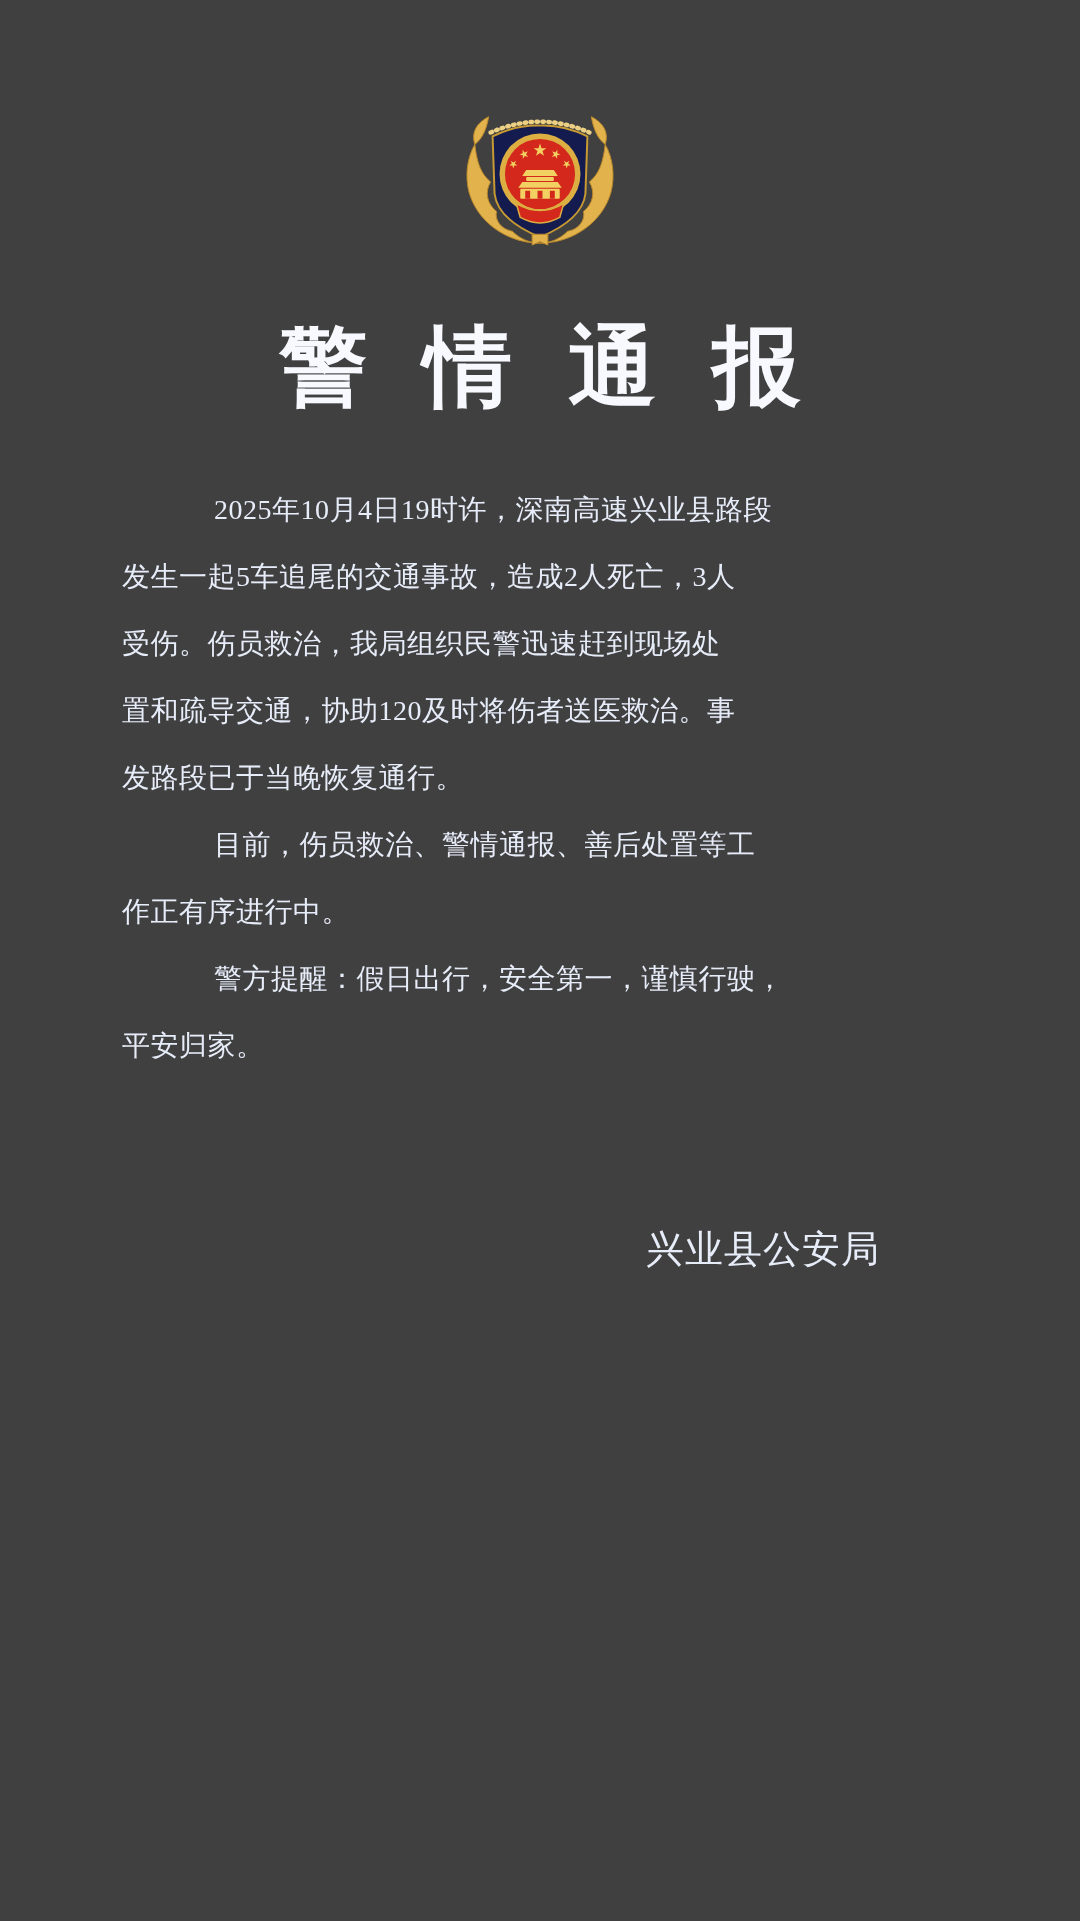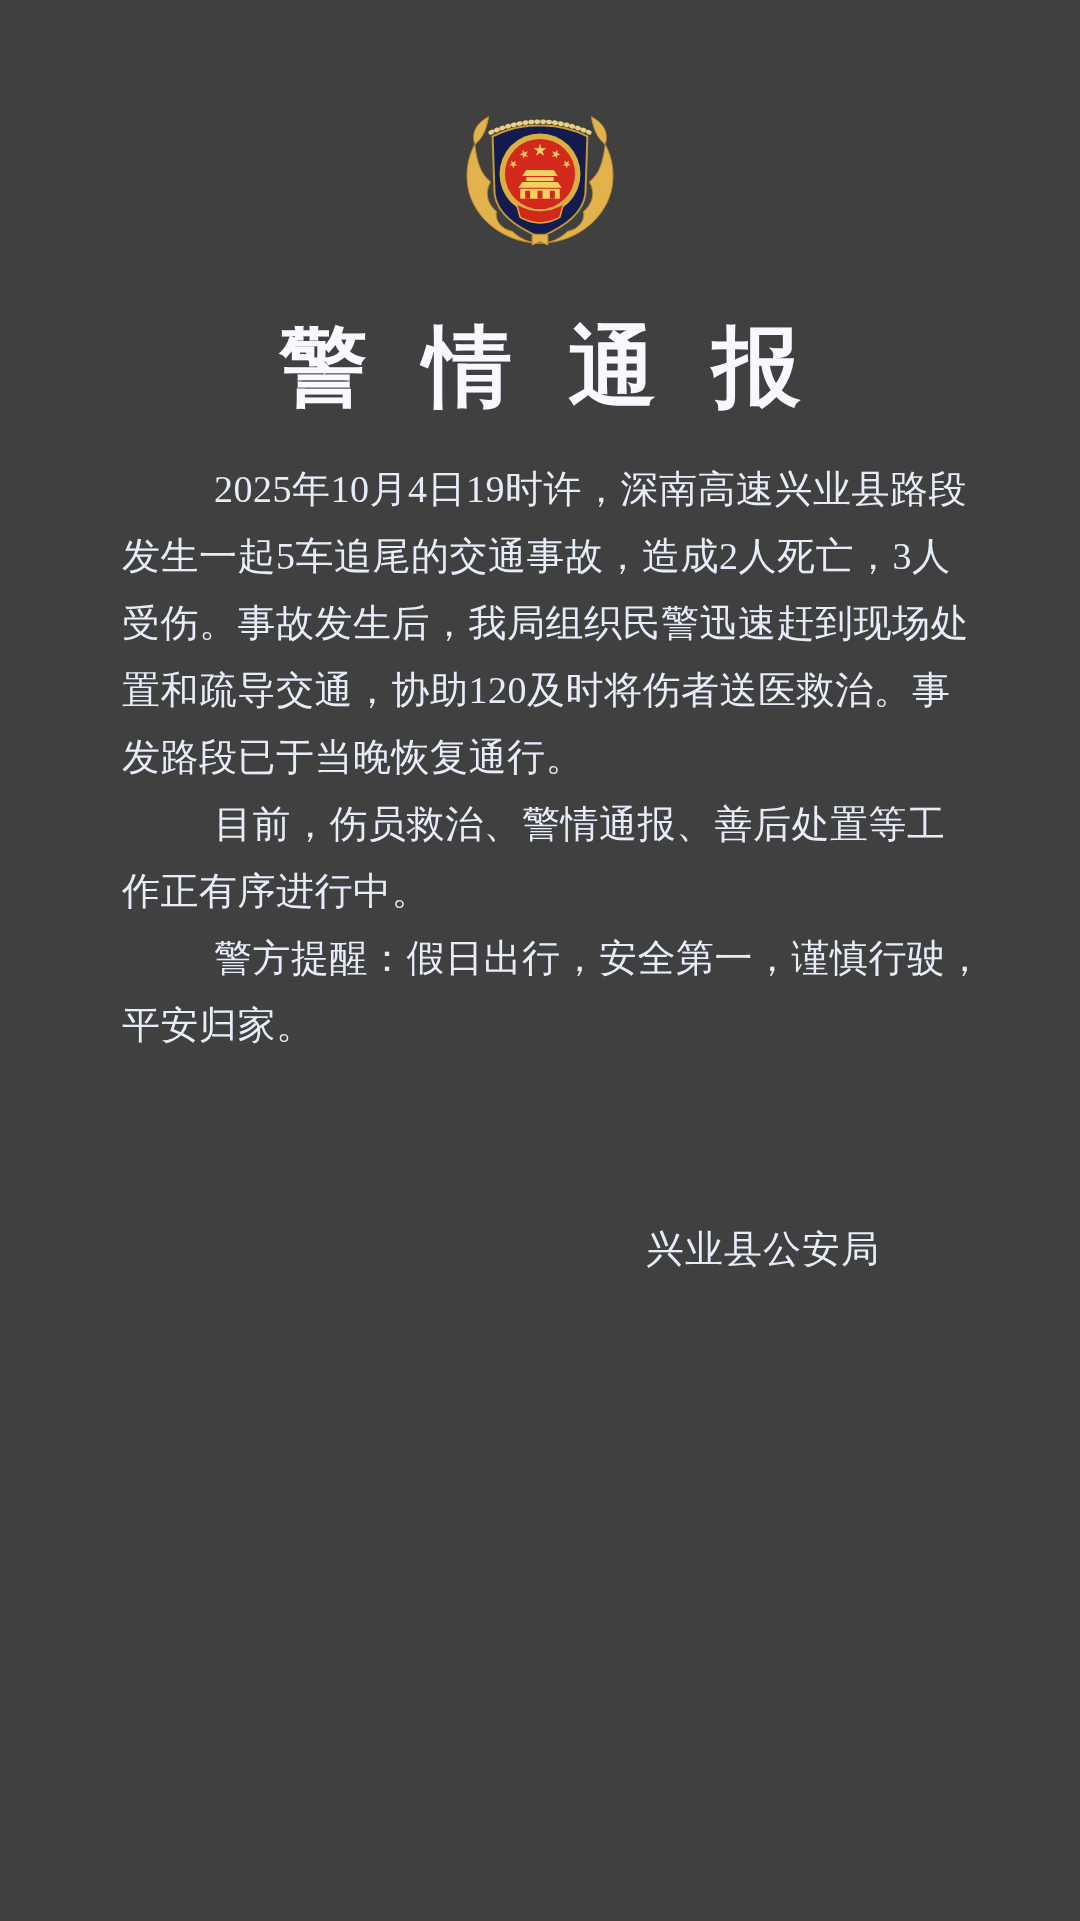--- a/index.html
+++ b/index.html
@@ -34,25 +34,25 @@
     font-weight: 700;
     color: #f7f9ff;
     letter-spacing: 0.64em;
     padding-left: 0.64em;
     box-sizing: border-box;
     line-height: 100px;
     white-space: nowrap;
   }
   .body-text {
     position: absolute;
-    top: 456px;
+    top: 476px;
     left: 122px;
     width: 880px;
     color: #e7ecf9;
-    font-size: 38px;
+    font-size: 28px;
     line-height: 67px;
   }
   .body-text .line {
     white-space: nowrap;
     letter-spacing: 0.5px;
   }
   .body-text .line.indent {
     padding-left: 92px;
   }
   .signature {
@@ -118,21 +118,21 @@
 
     <path d="M72,137 h16 v11 l-8,-3.5 l-8,3.5 Z" fill="#e2b24c" stroke="#b8872b" stroke-width="1"></path>
   </svg>
 
   <div class="notice-title">警情通报</div>
 
   <div class="body-text">
     <div>
       <div class="line indent">2025年10月4日19时许，深南高速兴业县路段</div>
       <div class="line">发生一起5车追尾的交通事故，造成2人死亡，3人</div>
-      <div class="line">受伤。事故发生后，我局组织民警迅速赶到现场处</div>
+      <div class="line">受伤。伤员救治，我局组织民警迅速赶到现场处</div>
       <div class="line">置和疏导交通，协助120及时将伤者送医救治。事</div>
       <div class="line">发路段已于当晚恢复通行。</div>
     </div>
     <div>
       <div class="line indent">目前，伤员救治、警情通报、善后处置等工</div>
       <div class="line">作正有序进行中。</div>
     </div>
     <div>
       <div class="line indent">警方提醒：假日出行，安全第一，谨慎行驶，</div>
       <div class="line">平安归家。</div>

